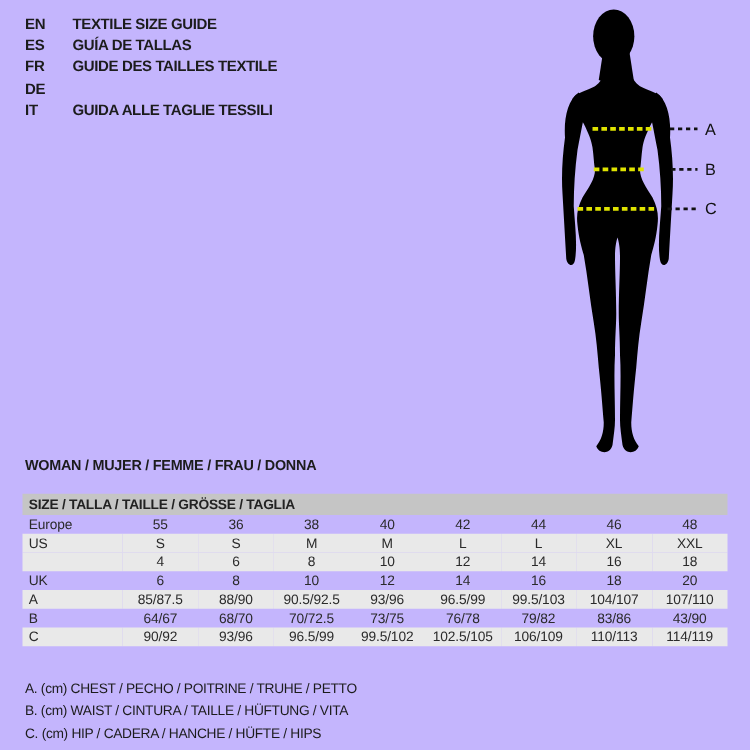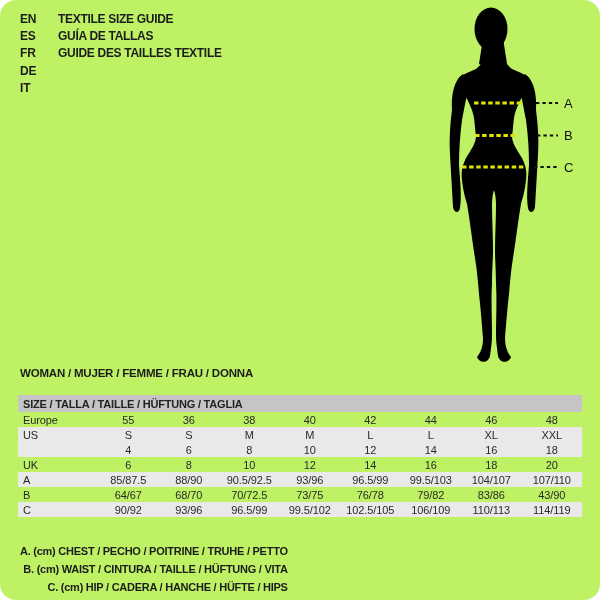--- a/index.html
+++ b/index.html
@@ -1,24 +1,23 @@
 <!DOCTYPE html>
 <html><head>
 <meta charset="utf-8">
 <style>
   * { margin: 0; padding: 0; box-sizing: border-box; }
   html, body { background: #ffffff; }
   .page {
     position: relative;
     width: 600px; height: 600px;
-    background: #bef264;
+    background: #c4b5fd;
     overflow: hidden;
     font-family: "Liberation Sans", sans-serif;
     color: #1c1c1c;
-    border-radius: 16px;
   }
 
   
   .lang-list { position: absolute; left: 20px; top: 11px; }
   .lang-row { display: flex; line-height: 17.2px; }
   .lang-code {
     width: 38px; font-size: 12px; font-weight: 700; letter-spacing: -0.2px;
   }
   .lang-label {
     font-size: 12px; font-weight: 700; letter-spacing: -0.3px; white-space: nowrap;
@@ -49,22 +48,22 @@
     color: #222222;
   }
   .size-table td { height: 15px; text-align: center; font-weight: 400; }
   .size-table td.row-label { text-align: left; padding-left: 5px; margin-left: 28px; }
   .size-table tr.shaded td { background: #e9e9e9; }
   .col-label { width: 80px; }
 
   
   .legend { position: absolute; left: 20px; top: 542px; }
   .legend-line {
-    font-size: 11px; font-weight: 700; letter-spacing: -0.25px;
-    line-height: 18.2px; white-space: nowrap; text-align: right;
+    font-size: 11px; font-weight: 400; letter-spacing: -0.25px;
+    line-height: 18.2px; white-space: nowrap;
   }
 </style>
 </head>
 <body>
 
 <div class="page">
 
   <div class="lang-list">
     <div class="lang-row">
       <span class="lang-code">EN</span>
@@ -76,20 +75,21 @@
     </div>
     <div class="lang-row">
       <span class="lang-code">FR</span>
       <span class="lang-label">GUIDE DES TAILLES TEXTILE</span>
     </div>
     <div class="lang-row">
       <span class="lang-code">DE</span>
     </div>
     <div class="lang-row">
       <span class="lang-code">IT</span>
+      <span class="lang-label">GUIDA ALLE TAGLIE TESSILI</span>
     </div>
   </div>
 
   <svg class="figure-svg" viewBox="435 0 165 380" xmlns="http://www.w3.org/2000/svg">
 
     <ellipse cx="491" cy="29" rx="16.5" ry="21.5" fill="#000"></ellipse>
 
     <path d="M 483 38 L 503 38 L 507 64 Q 493 70 479 64 Z" fill="#000"></path>
 
     <path fill="#000" d="
@@ -174,21 +174,21 @@
         <col>
         <col>
         <col>
         <col>
         <col>
         <col>
         <col>
     </colgroup>
     <thead>
       <tr>
-        <th colspan="9">SIZE / TALLA / TAILLE / HÜFTUNG / TAGLIA</th>
+        <th colspan="9">SIZE / TALLA / TAILLE / GRÖSSE / TAGLIA</th>
       </tr>
     </thead>
     <tbody>
       <tr>
         <td class="row-label">Europe</td>
         <td>55</td>
         <td>36</td>
         <td>38</td>
         <td>40</td>
         <td>42</td>

